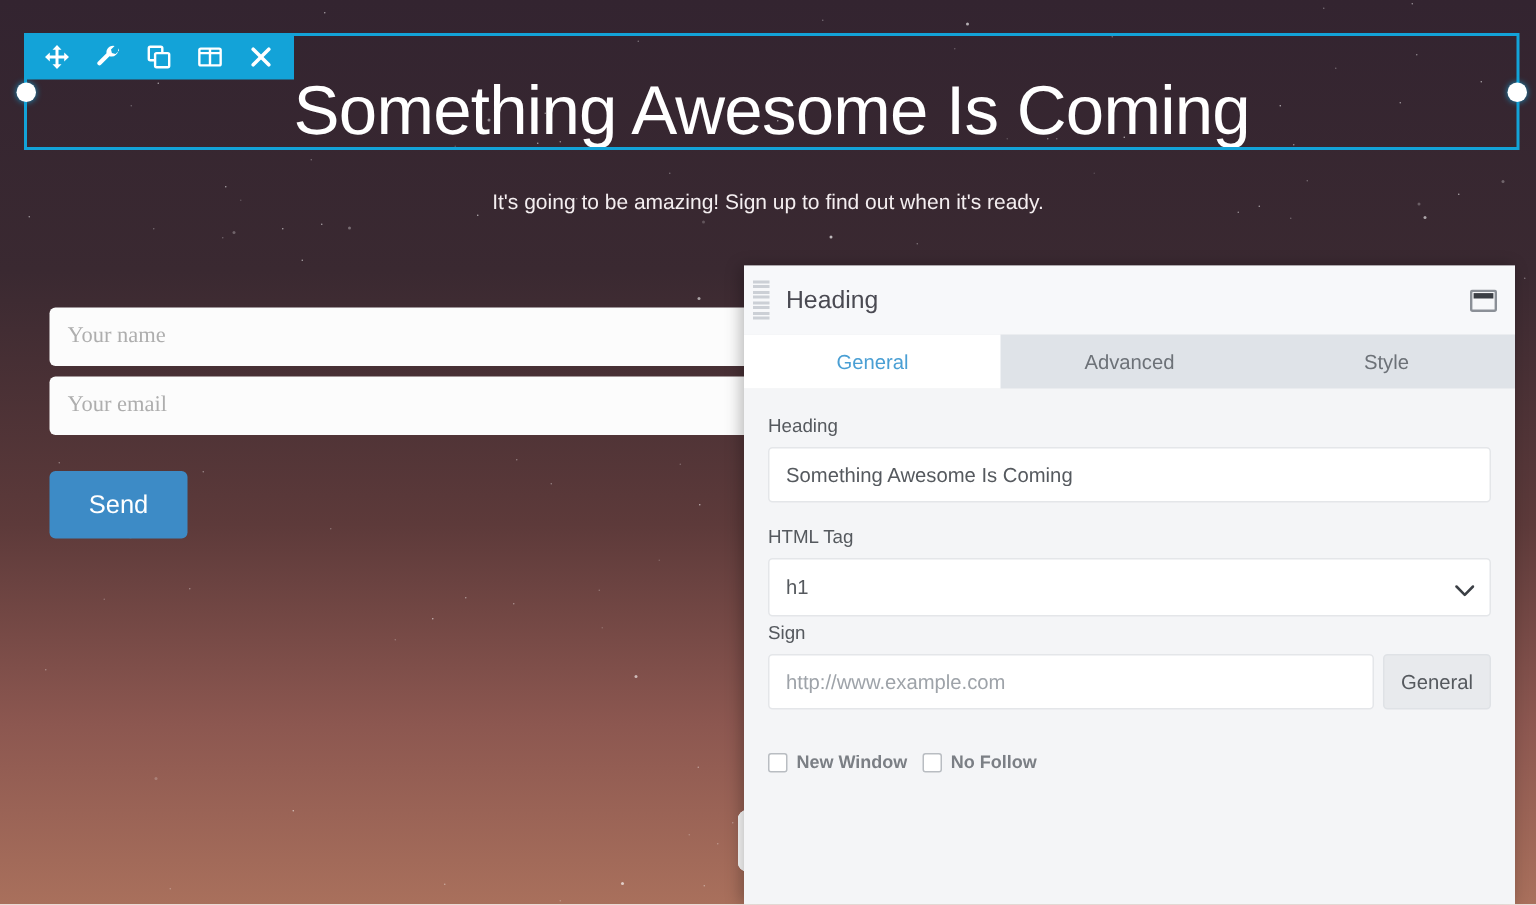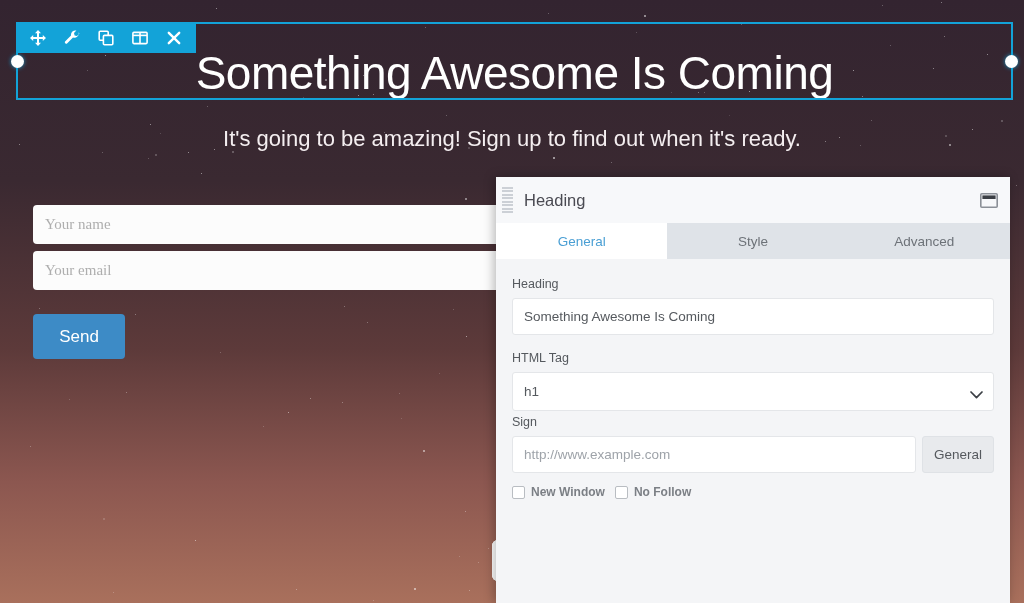--- a/index.html
+++ b/index.html
@@ -29,21 +29,21 @@
     font-size: 46px;
     line-height: 58px;
     font-weight: 400;
     letter-spacing: -0.5px;
     white-space: nowrap;
   }
   .page-subtitle {
     position: absolute; left: 0; top: 126px; width: 1024px;
     text-align: center;
     color: #f4eef0;
-    font-size: 22px;
+    font-size: 14px;
     font-weight: 400;
   }
 
   
   .sel-frame {
     position: absolute; left: 16px; top: 22px;
     width: 997px; height: 78px;
     border: 2px solid #13a3d8;
     background: transparent;
   }
@@ -219,21 +219,21 @@
     color: #55595e;
     appearance: none;
     -webkit-appearance: none;
     cursor: pointer;
   }
   .select-caret {
     position: absolute; right: 11px; top: 13px;
     pointer-events: none;
   }
 
-  .link-row { display: flex; align-items: stretch; gap: 6px; margin-bottom: 12px; }
+  .link-row { display: flex; align-items: stretch; gap: 6px; margin-bottom: 28px; }
   .link-input {
     flex: 1; height: 37px;
     background: #ffffff;
     border: 1px solid #e4e6e9;
     border-radius: 3px;
     padding: 0 11px;
     font-size: 13.5px;
     font-family: "Liberation Sans", sans-serif;
     color: #55595e;
   }
@@ -498,22 +498,22 @@
       <div class="panel-window-btn">
         <svg width="18" height="15" viewBox="0 0 18 15">
           <rect x="0.8" y="0.8" width="16.4" height="13.4" rx="1" fill="none" stroke="#8b9097" stroke-width="1.6"></rect>
           <rect x="2.4" y="2.4" width="13.2" height="3.6" fill="#3b3f45"></rect>
         </svg>
       </div>
     </div>
 
     <div class="panel-tabs">
       <div class="panel-tab active">General</div>
+      <div class="panel-tab">Advanced</div>
       <div class="panel-tab">Style</div>
-      <div class="panel-tab">Advanced</div>
     </div>
 
     <div class="panel-body">
 
       <div class="field-label">Heading</div>
       <input class="text-field" type="text" value="Something Awesome Is Coming" style="">
 
       <div class="field-label">HTML Tag</div>
       <div class="select-wrap">
         <select class="select-field" id="html-tag-select"><option value="h1">h1</option><option value="h2">h2</option><option value="h3">h3</option><option value="h4">h4</option><option value="h5">h5</option><option value="h6">h6</option><option value="div">div</option><option value="span">span</option><option value="p">p</option></select>

